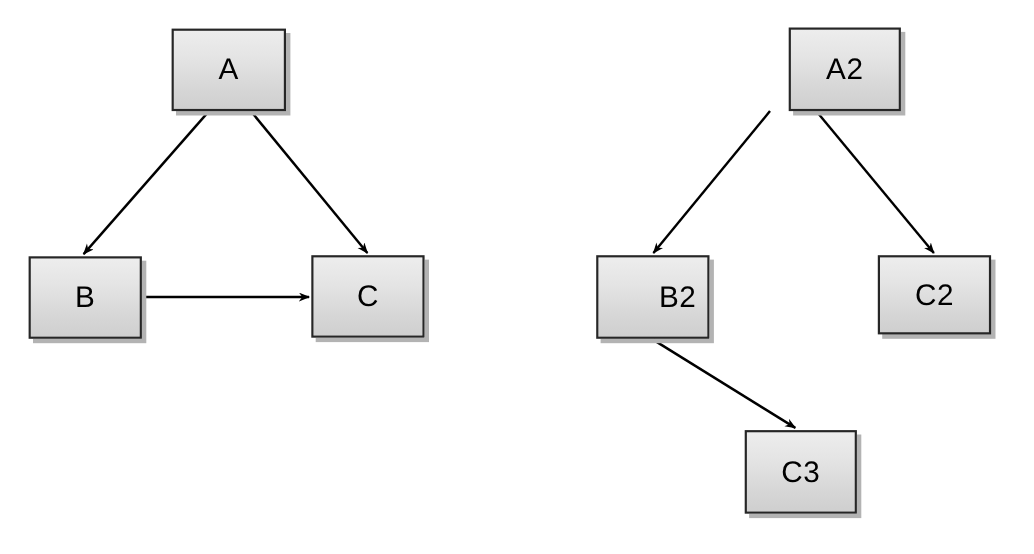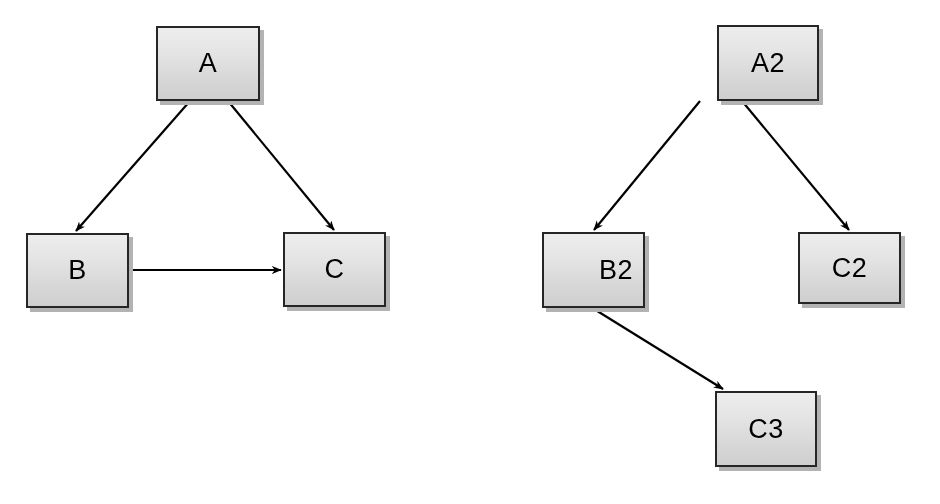--- a/index.html
+++ b/index.html
@@ -75,18 +75,18 @@
       </div>
       <div class="node" style="left: 669px; top: 25px; width: 102px; height: 76px; margin-left: 48px;">
         <span class="node-label">A2</span>
       </div>
       <div class="node" style="left: 542px; top: 232px; width: 103px; height: 76px; padding-left: 45px;">
         <span class="node-label">B2</span>
       </div>
       <div class="node" style="left: 798px; top: 232px; width: 103px; height: 72px; text-align: center;">
         <span class="node-label">C2</span>
       </div>
-      <div class="node" style="left: 677px; top: 391px; width: 102px; height: 76px; margin-left: 38px;">
+      <div class="node" style="left: 677px; top: 391px; width: 102px; height: 76px;">
         <span class="node-label">C3</span>
       </div>
     </div>
 
 </div>
 
 </body></html>

